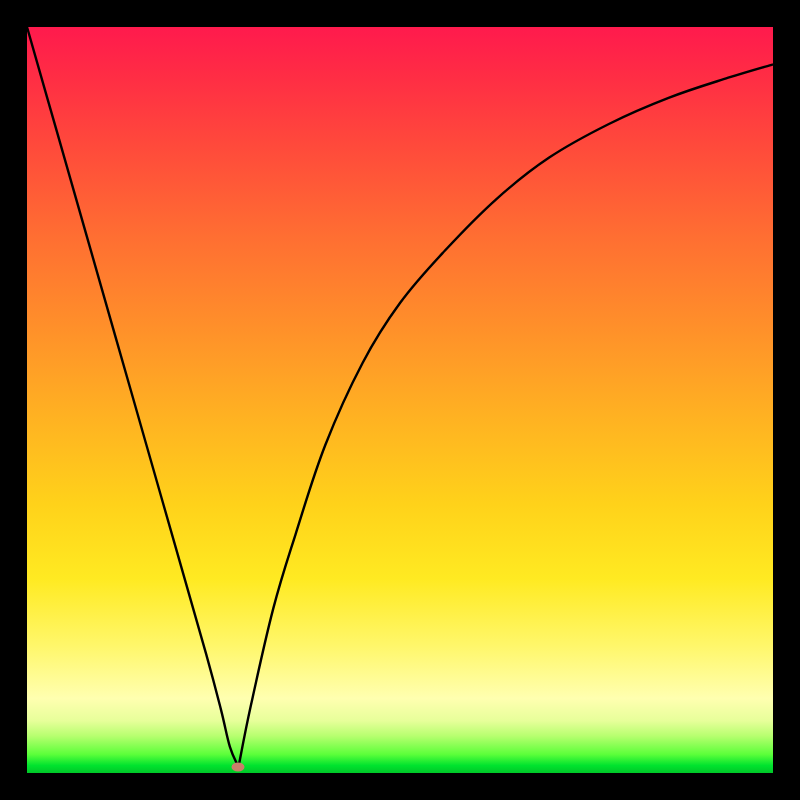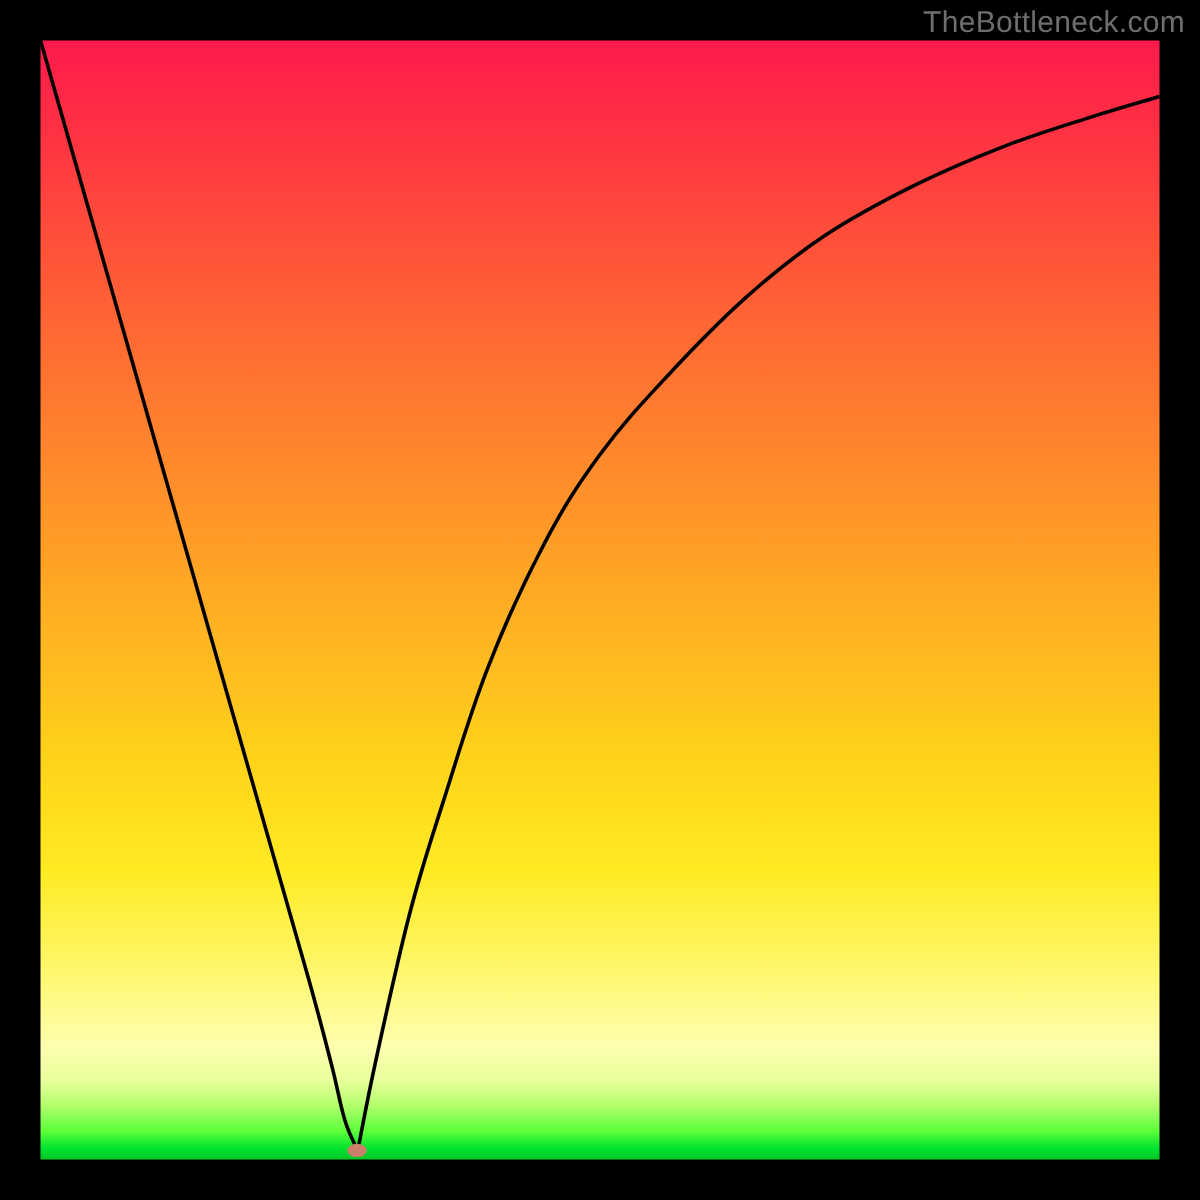--- a/index.html
+++ b/index.html
@@ -75,14 +75,13 @@
 <div class="container">
   <div class="plot-area">
 
     <svg class="curve" viewBox="0 0 746 746" preserveAspectRatio="none">
       <path d="M 0 0 C 5.3712 18.79920000000001 19.0976 66.84160000000006 29.84 104.44000000000005 C 40.5824 142.03840000000005 48.9376 171.2816 59.68 208.88 C 70.4224 246.4784 78.77759999999999 275.7216000000001 89.52 313.32000000000005 C 100.2624 350.9184 108.6176 380.1616 119.36 417.76 C 130.1024 455.35839999999996 138.4576 484.6016000000001 149.20000000000002 522.2 C 159.94240000000002 559.7984 170.98319999999998 597.7698 179.04 626.64 C 187.0968 655.5101999999999 189.66304 665.8050000000001 193.96 682.59 C 198.25696000000002 699.375 199.75642 709.55044 202.912 719.89 C 206.06758000000002 730.22956 209.94678000000002 736.40644 211.491 740.032" id="path-left"></path>
       <path d="M 211.491 740.032 C 213.70662000000002 729.0210400000001 217.55597999999998 707.32736 223.79999999999998 678.86 C 230.04402 650.39264 238.1232 612.7644 246.18 581.88 C 254.23680000000002 550.9956 259.1604 536.8216 268.56 507.28 C 277.9596 477.73839999999996 286.31480000000005 448.64439999999996 298.40000000000003 417.76 C 310.4852 386.8756 322.272 361.2132 335.7 335.7 C 349.128 310.1868 358.2292 296.162 373 276.02 C 387.7708 255.878 400.3036000000001 242.59920000000005 417.76000000000005 223.80000000000007 C 435.2164 205.00080000000008 451.18080000000003 188.36500000000004 469.98 171.58000000000004 C 488.7792 154.79500000000004 502.05799999999994 143.97800000000007 522.1999999999999 130.55000000000007 C 542.3419999999999 117.12200000000007 560.3952 107.72240000000002 581.88 96.98000000000002 C 603.3648 86.23760000000001 620.0752 79.19536000000002 641.56 70.87 C 663.0447999999999 62.544639999999994 682.4408 56.77059999999994 701.24 50.72799999999995 C 720.0392 44.685399999999966 737.9432 39.71704000000005 746 37.30000000000007" id="path-right"></path>
     </svg>
 
     <div class="marker" id="marker" style="left: 211.491px; top: 740.032px;"></div>
   </div>
-  <div class="watermark">TheBottleneck.com</div>
 </div>
 
 </body></html>

